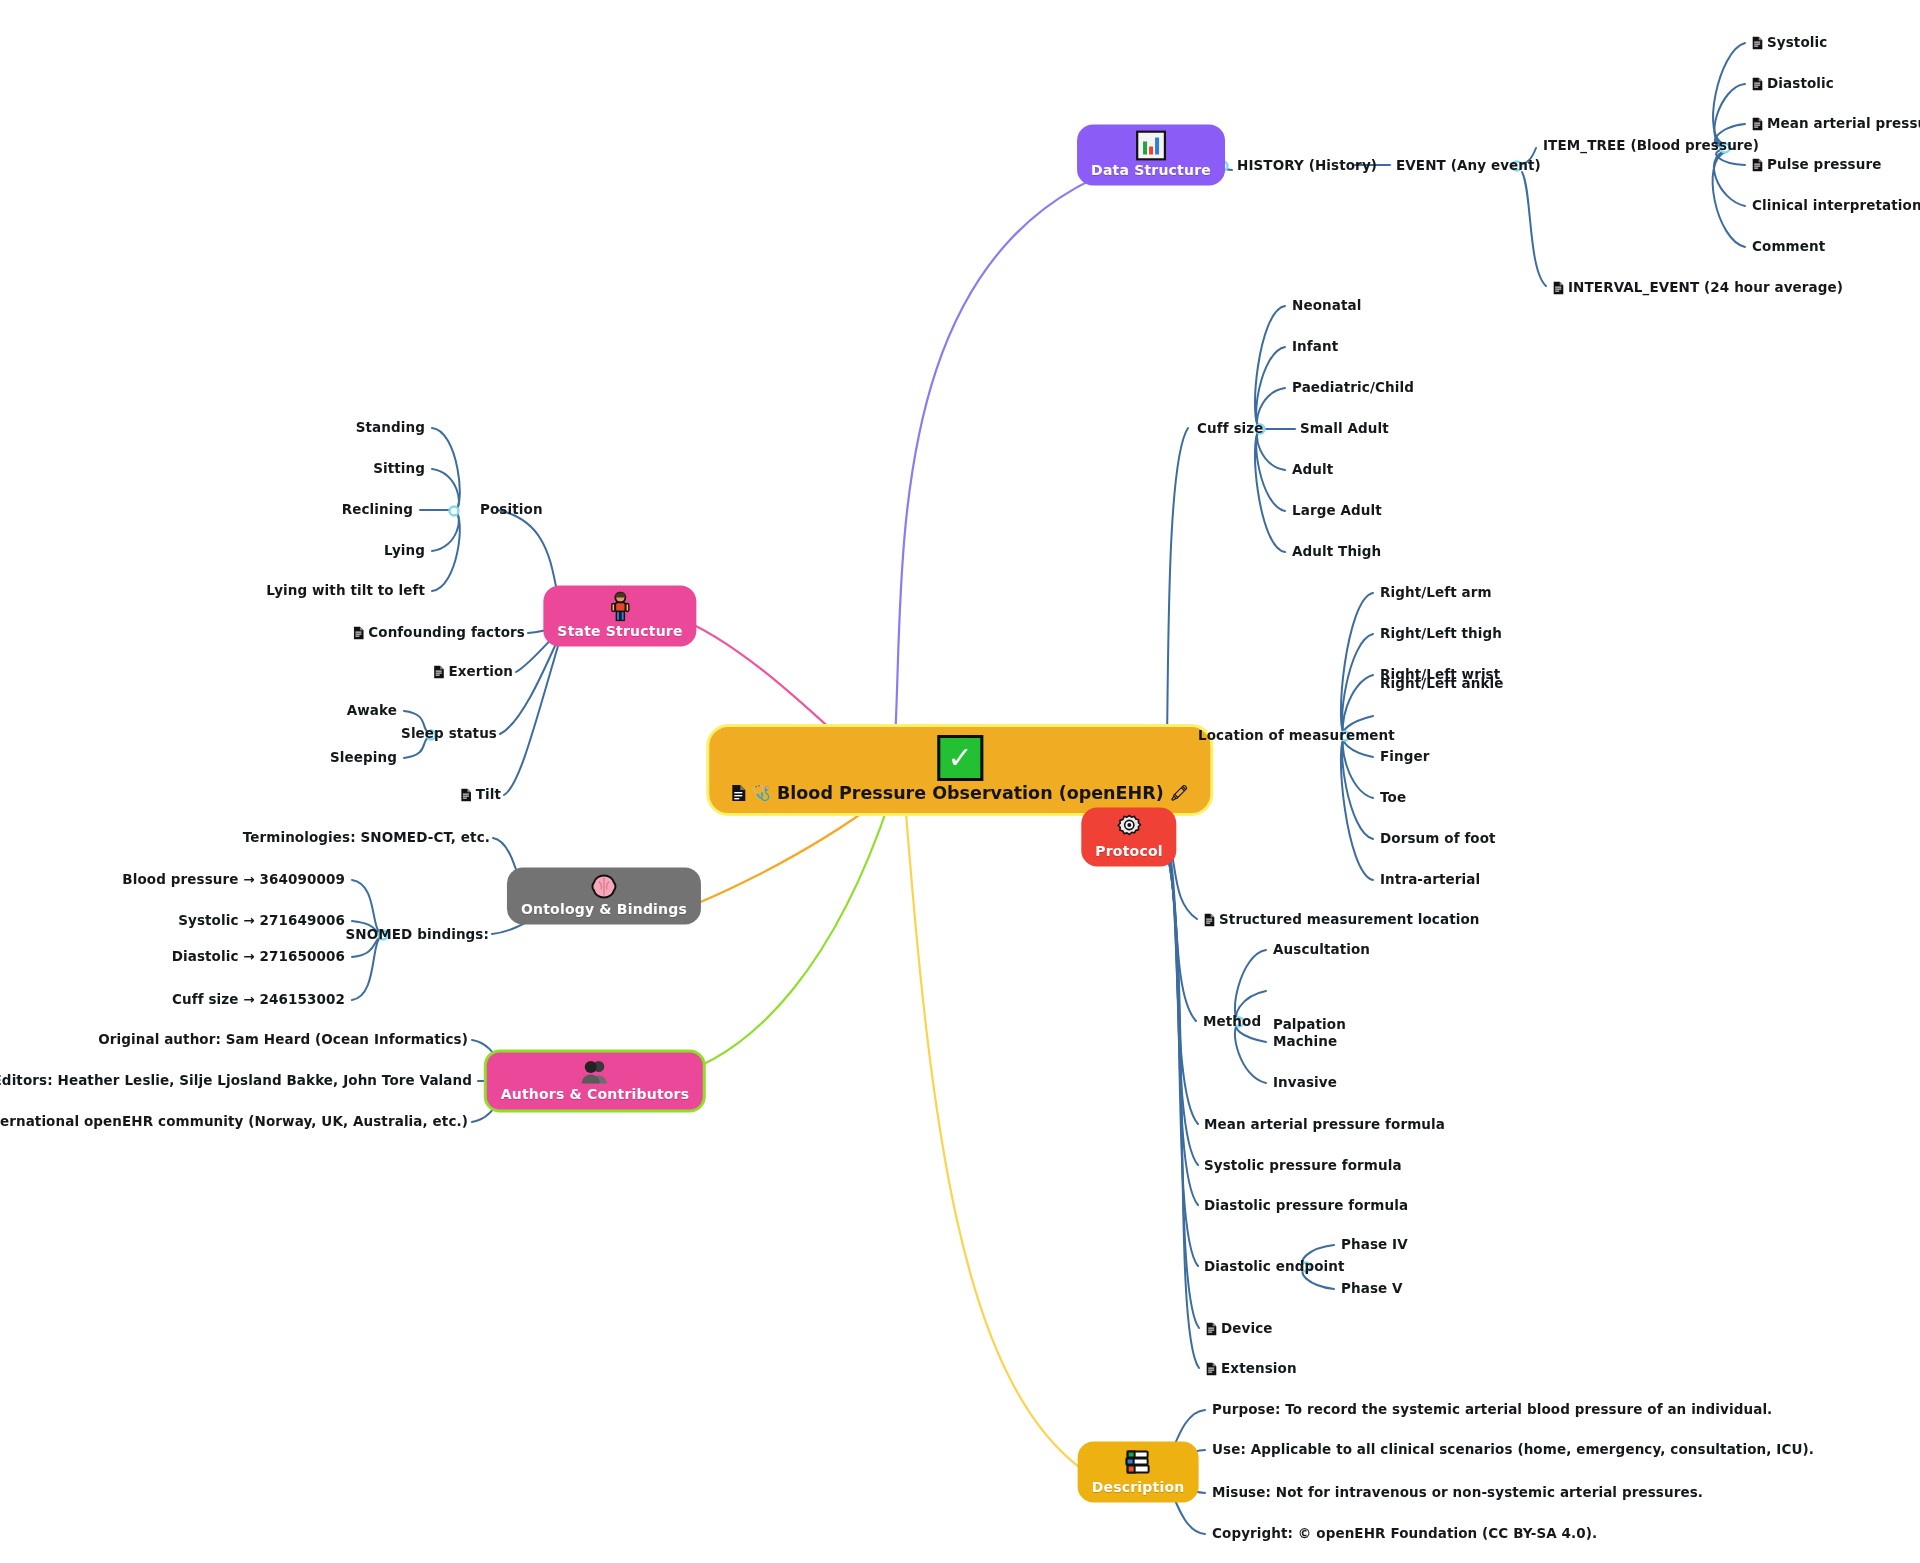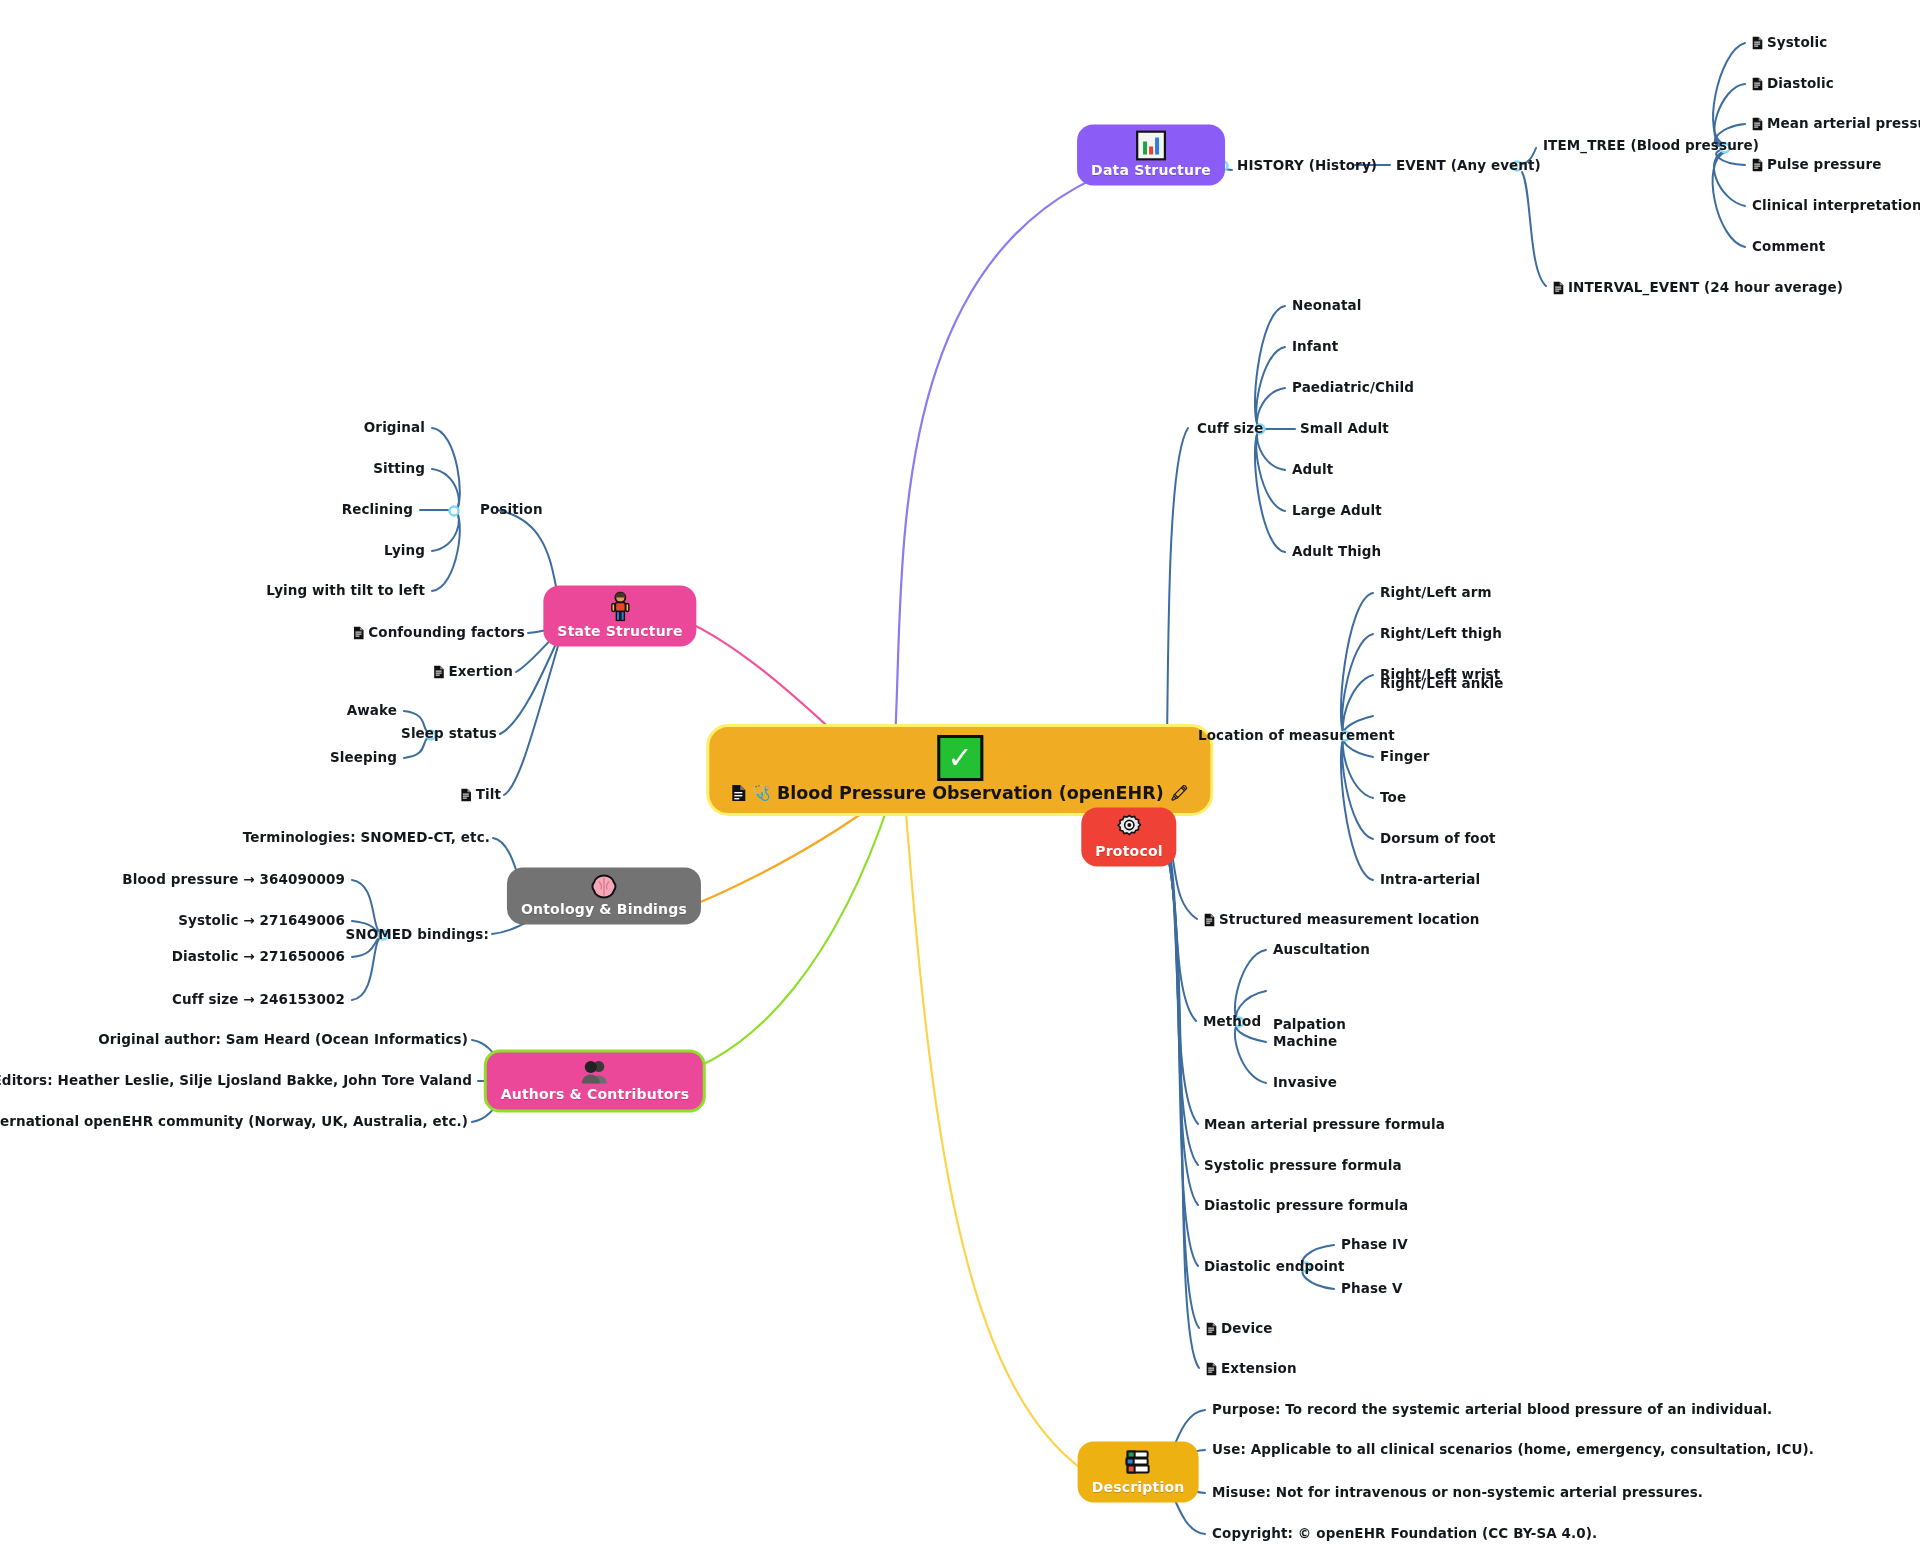--- a/index.html
+++ b/index.html
@@ -526,21 +526,21 @@
           <path d="M6.7.7l3.6 3.6H6.7z" fill="#888"></path>
           <rect x="2.2" y="5.6" width="6" height="1" fill="#fff"></rect>
           <rect x="2.2" y="7.6" width="6" height="1" fill="#fff"></rect>
           <rect x="2.2" y="9.6" width="4" height="1" fill="#fff"></rect>
         </svg>
       </span>
     <span>Tilt</span>
   </div>
 
   <div class="topic l" style="left:425px;top:428px;">
-      <span>Original</span>
+      <span>Standing</span>
     </div>
   <div class="topic l" style="left:425px;top:469px;">
       <span>Sitting</span>
     </div>
   <div class="topic l" style="left:413px;top:510px;">
       <span>Reclining</span>
     </div>
   <div class="topic l" style="left:425px;top:551px;">
       <span>Lying</span>
     </div>

